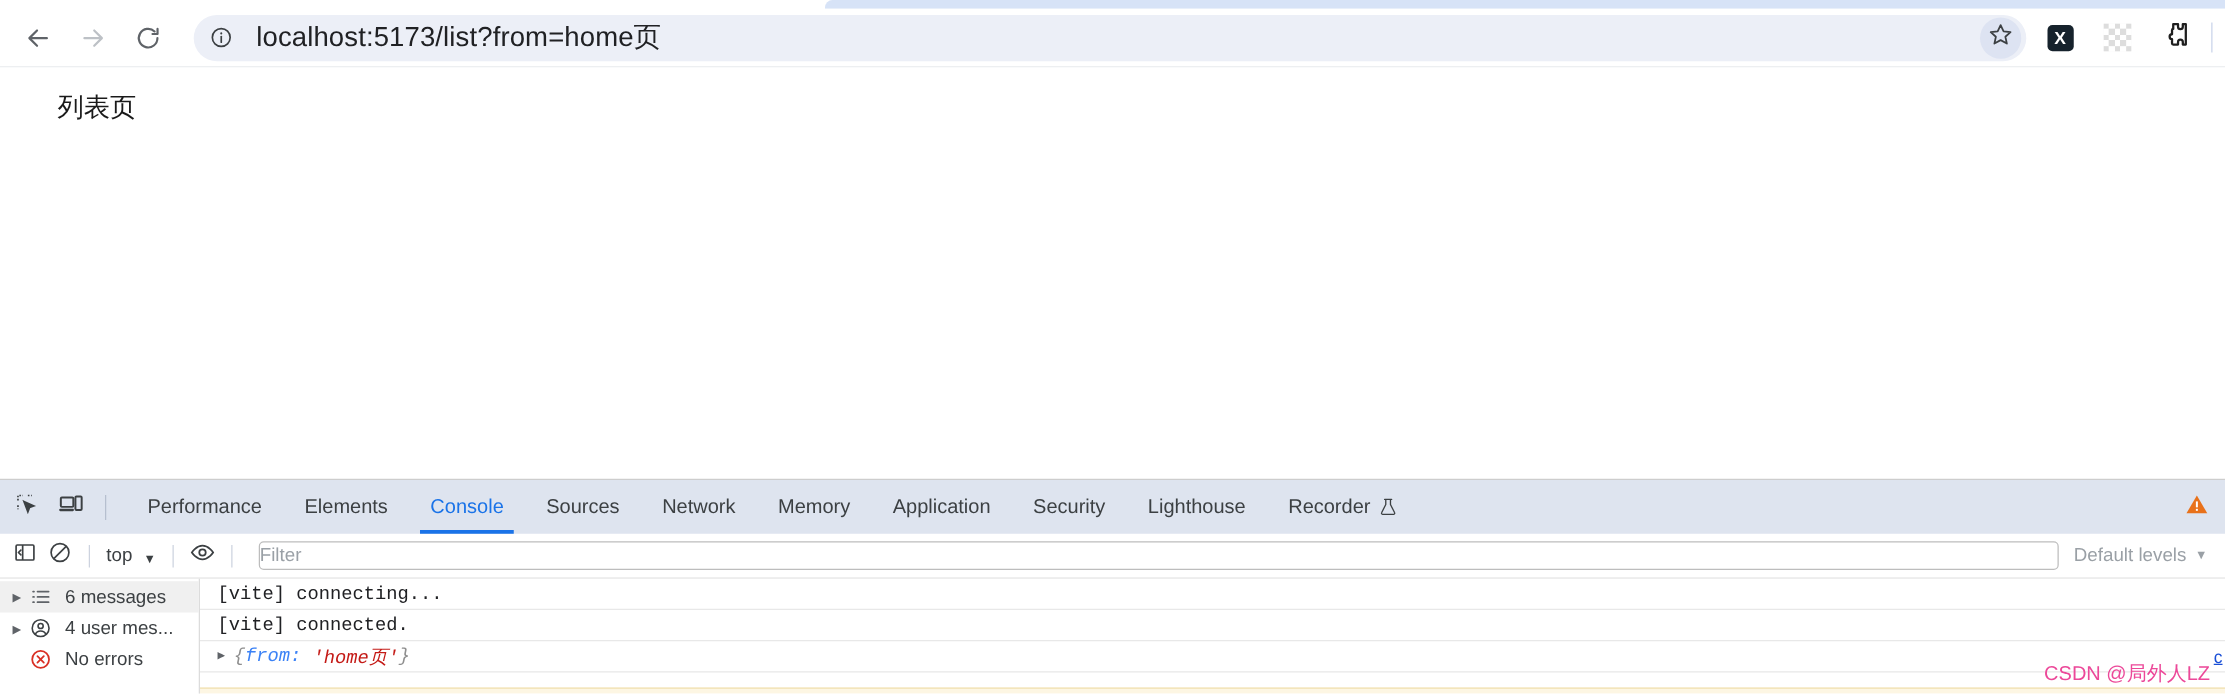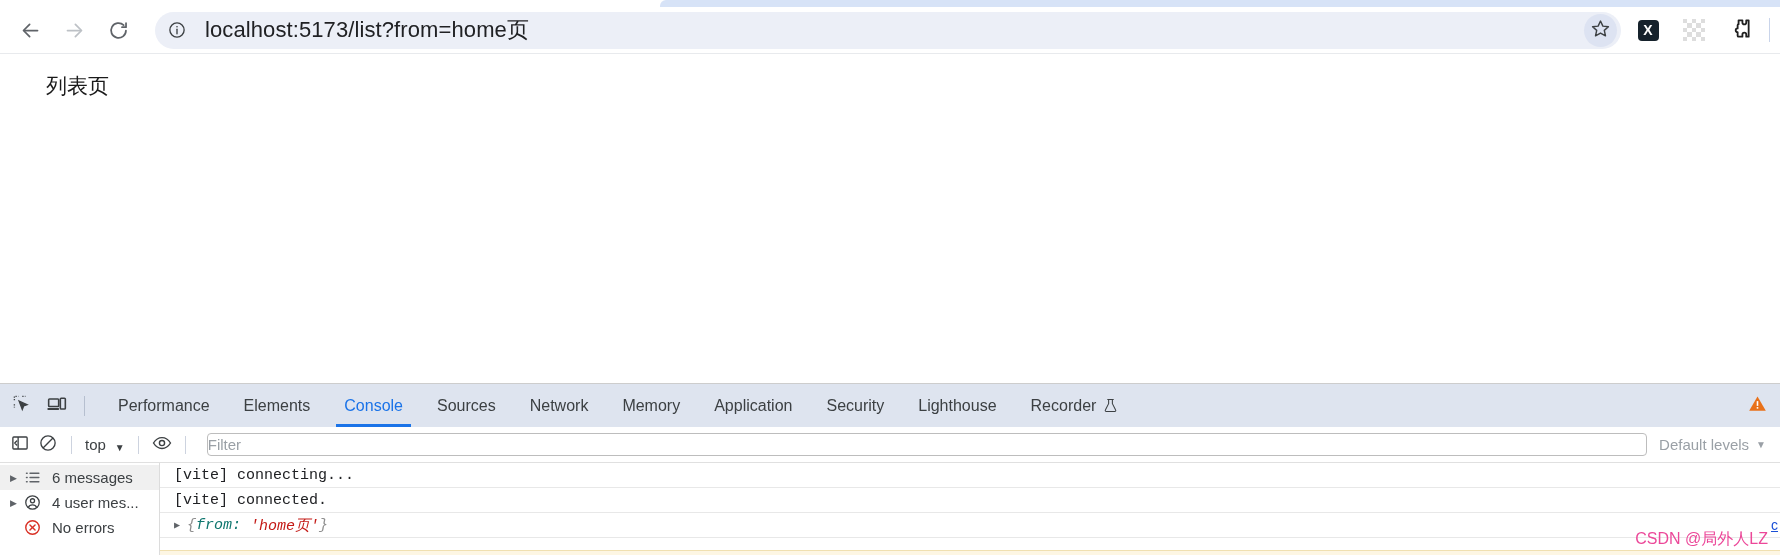--- a/index.html
+++ b/index.html
@@ -338,21 +338,21 @@
     color: #1a4fd6;
     text-decoration: underline;
     cursor: pointer;
   }
   .obj-twisty {
     font-size: 10px;
     color: #5f6368;
     margin-right: 7px;
   }
   .obj-brace { color: #8f8f8f; font-style: italic; }
-  .obj-key { color: #0f766e; font-style: italic; }
+  .obj-key { color: #3b82f6; font-style: italic; }
   .obj-val { color: #c41a16; font-style: italic; }
 
   #warning-strip {
     position: absolute;
     left: 0; bottom: 0;
     width: 100%;
     height: 5px;
     background: #fdf6e3;
     border-top: 1px solid #f0e0b0;
   }

